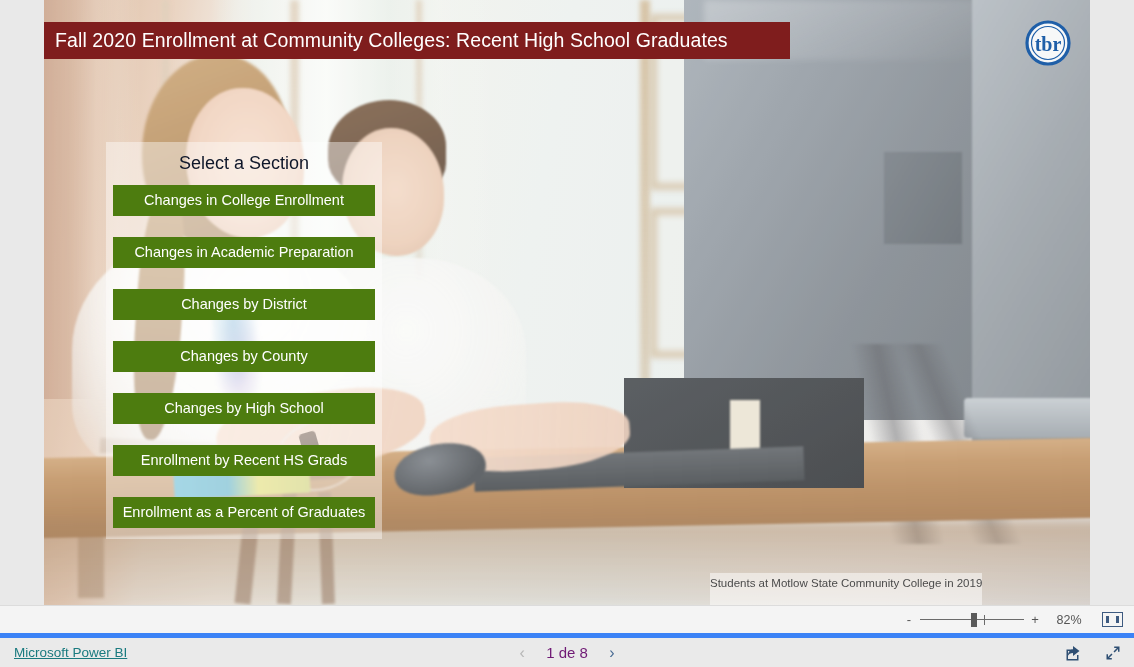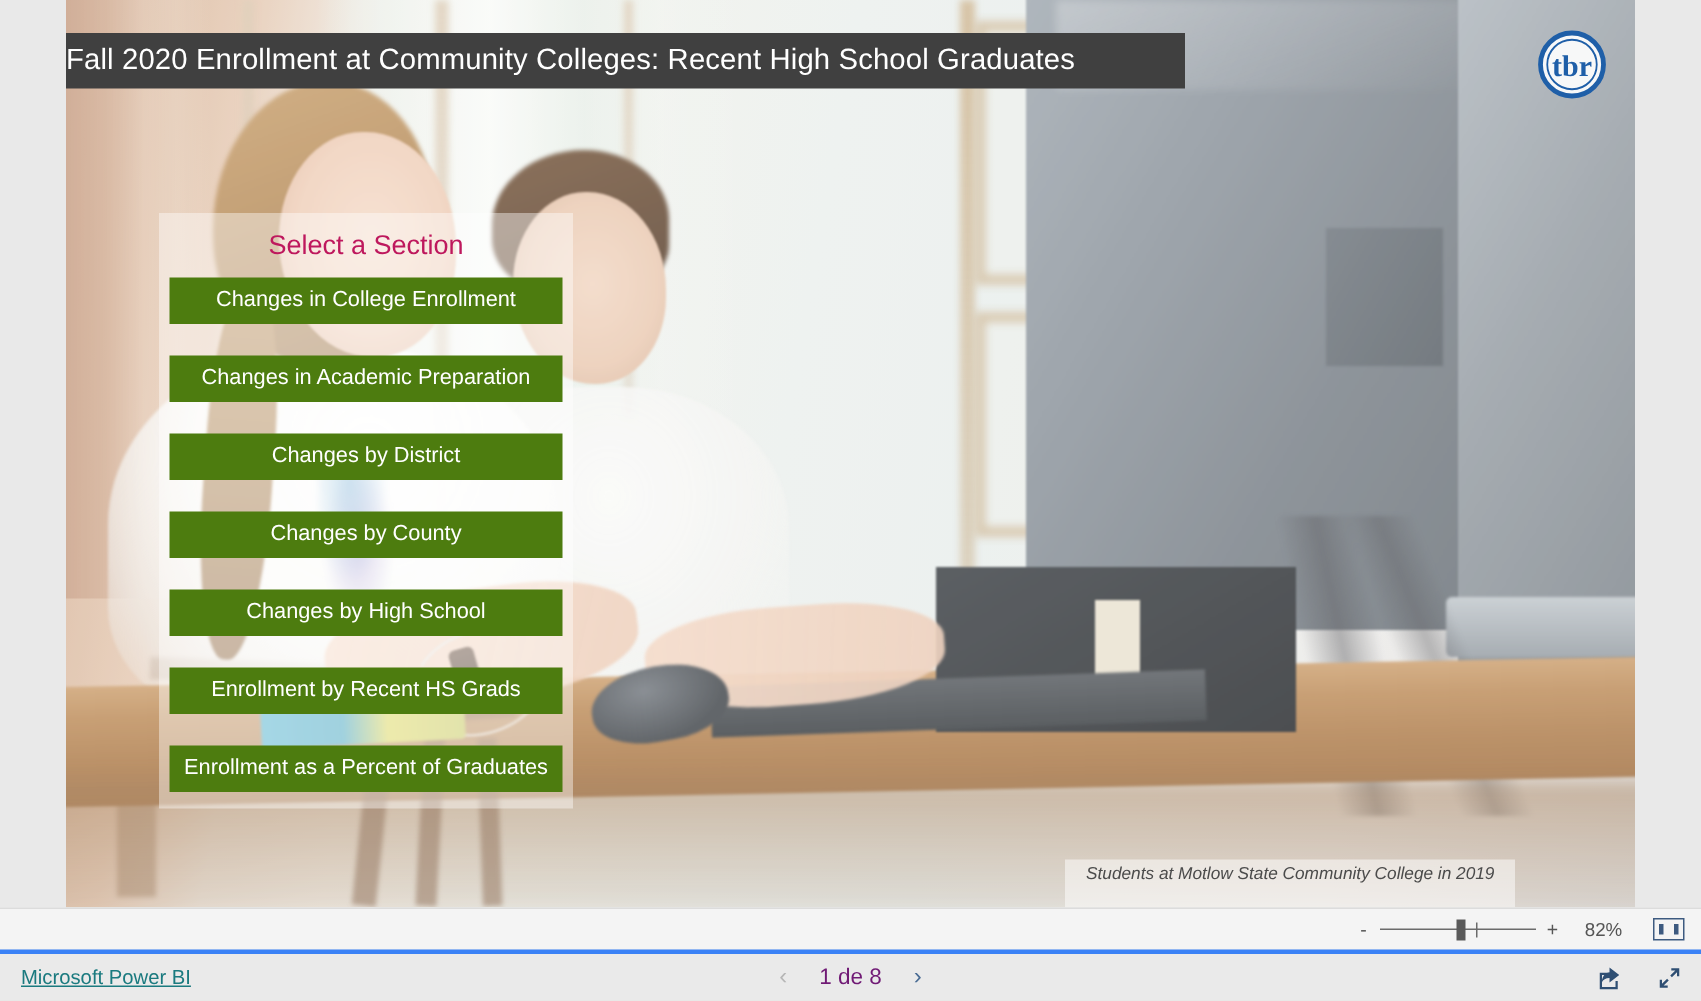--- a/index.html
+++ b/index.html
@@ -303,23 +303,24 @@
     pointer-events: none;
   }
 
   
   .title-bar {
     position: absolute;
     left: 0px;
     top: 22px;
     width: 746px;
     height: 37px;
-    background: #404040;
+    background: #7f1d1d;
     display: flex;
     align-items: center;
+    padding-left: 11px;
   }
   .title-bar .title-text {
     color: #ffffff;
     font-size: 19.5px;
     letter-spacing: .1px;
     white-space: nowrap;
   }
 
   
   .tbr-logo {
@@ -337,21 +338,21 @@
     top: 142px;
     width: 276px;
     height: 397px;
     background: rgba(255,255,255,0.42);
   }
   .section-panel .panel-title {
     position: absolute;
     left: 0; right: 0; top: 11px;
     text-align: center;
     font-size: 18px;
-    color: #be185d;
+    color: #0f172a;
   }
   .menu-list {
     position: absolute;
     left: 7px;
     top: 43px;
     width: 262px;
   }
   .menu-btn {
     display: block;
     width: 262px;
@@ -369,27 +370,26 @@
     overflow: hidden;
   }
   .menu-btn:last-child { margin-bottom: 0; }
 
   
   .photo-caption {
     position: absolute;
     left: 666px;
     top: 573px;
     height: 36px;
-    padding: 0 14px;
+    padding: 0 0;
     background: rgba(255,255,255,0.50);
     color: #4b4b4b;
     font-size: 11.5px;
     line-height: 20px;
     white-space: nowrap;
-    font-style: italic;
   }
 
   
   .zoom-bar {
     position: absolute;
     left: 0;
     top: 605px;
     width: 1134px;
     height: 28px;
     background: #f4f4f4;
@@ -457,21 +457,21 @@
   .fit-btn::after  { right: 3px; }
 
   
   .footer {
     position: absolute;
     left: 0;
     top: 633px;
     width: 1134px;
     height: 34px;
     background: #eaeaea;
-    border-top: 3px solid #3b82f6;
+    border-top: 5px solid #3b82f6;
     display: flex;
     align-items: center;
   }
   .footer-brand {
     position: absolute;
     left: 14px;
     color: #1a7a7f;
     font-size: 13.5px;
     text-decoration: underline;
     cursor: pointer;

